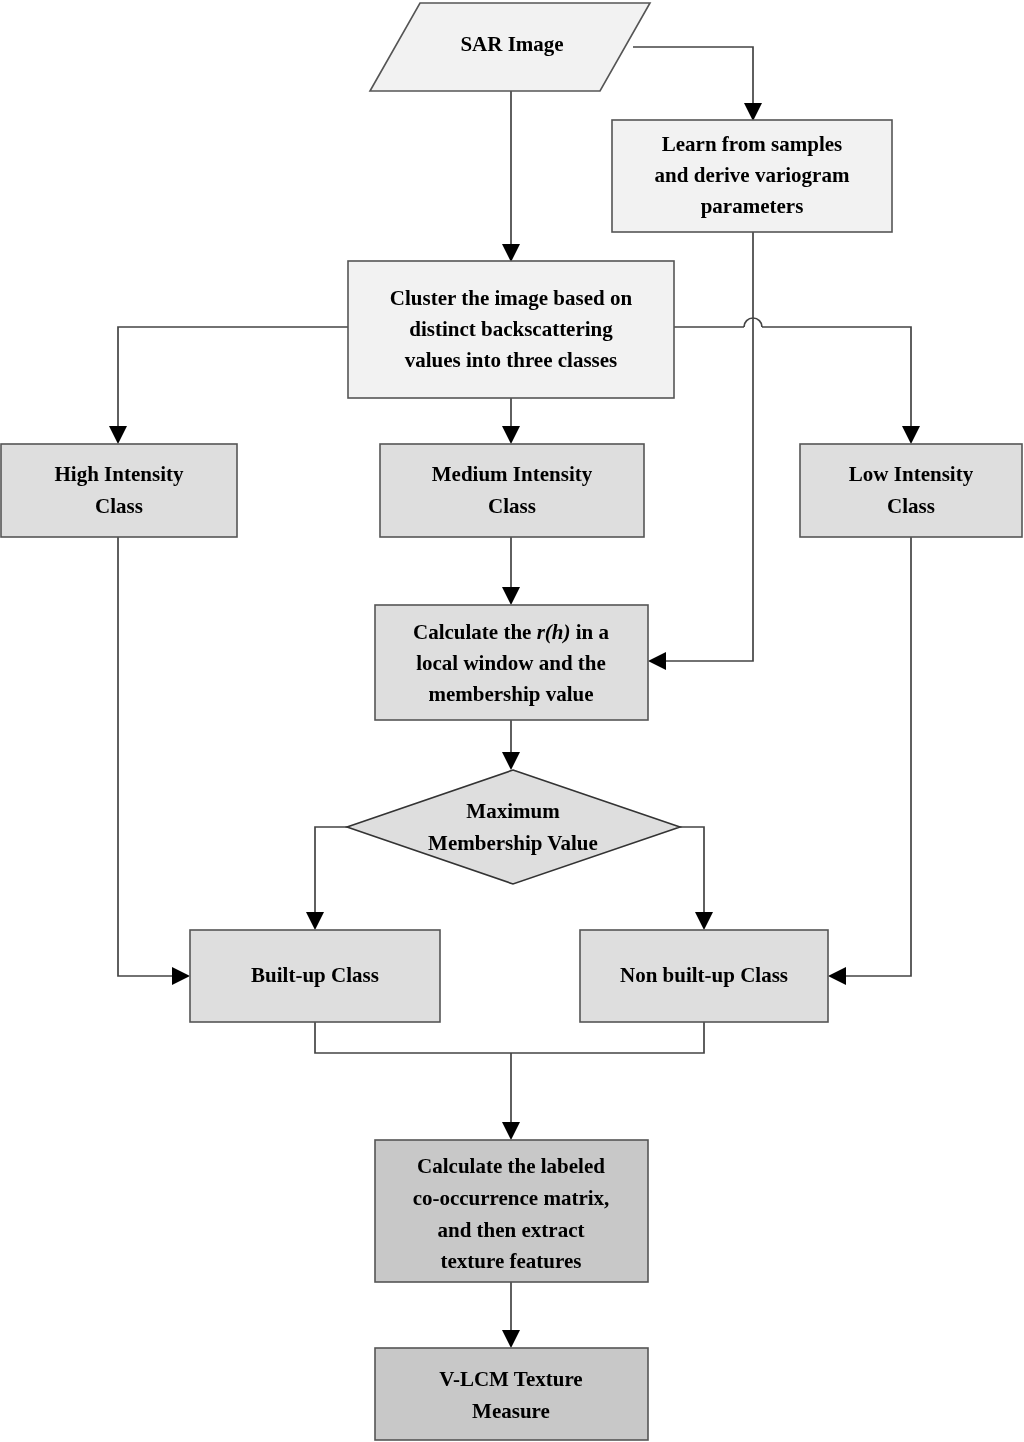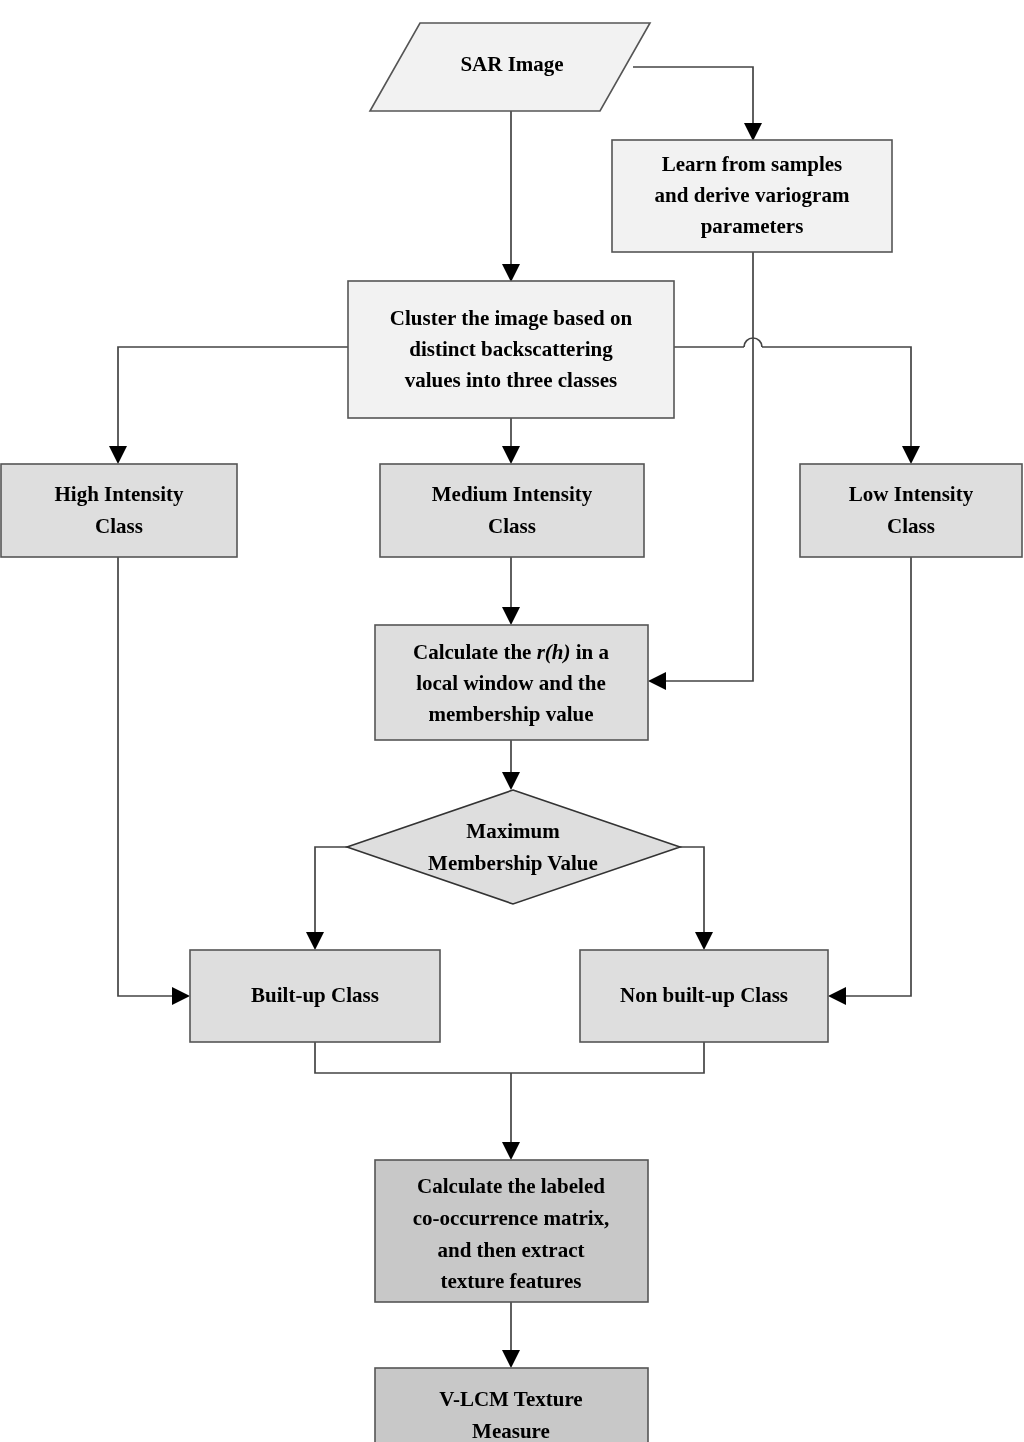--- a/index.html
+++ b/index.html
@@ -12,21 +12,20 @@
     width: 1024px;
     height: 1442px;
     overflow: hidden;
     font-family: "Liberation Serif", "DejaVu Serif", serif;
   }
   #flowchart-root {
     position: relative;
     width: 1024px;
     height: 1094px;
     background: #ffffff;
-    margin-top: 20px;
   }
   svg#flow-svg {
     display: block;
     width: 1024px;
     height: 1442px;
   }
   .node-shape {
     stroke: #555555;
     stroke-width: 1.6;
   }

